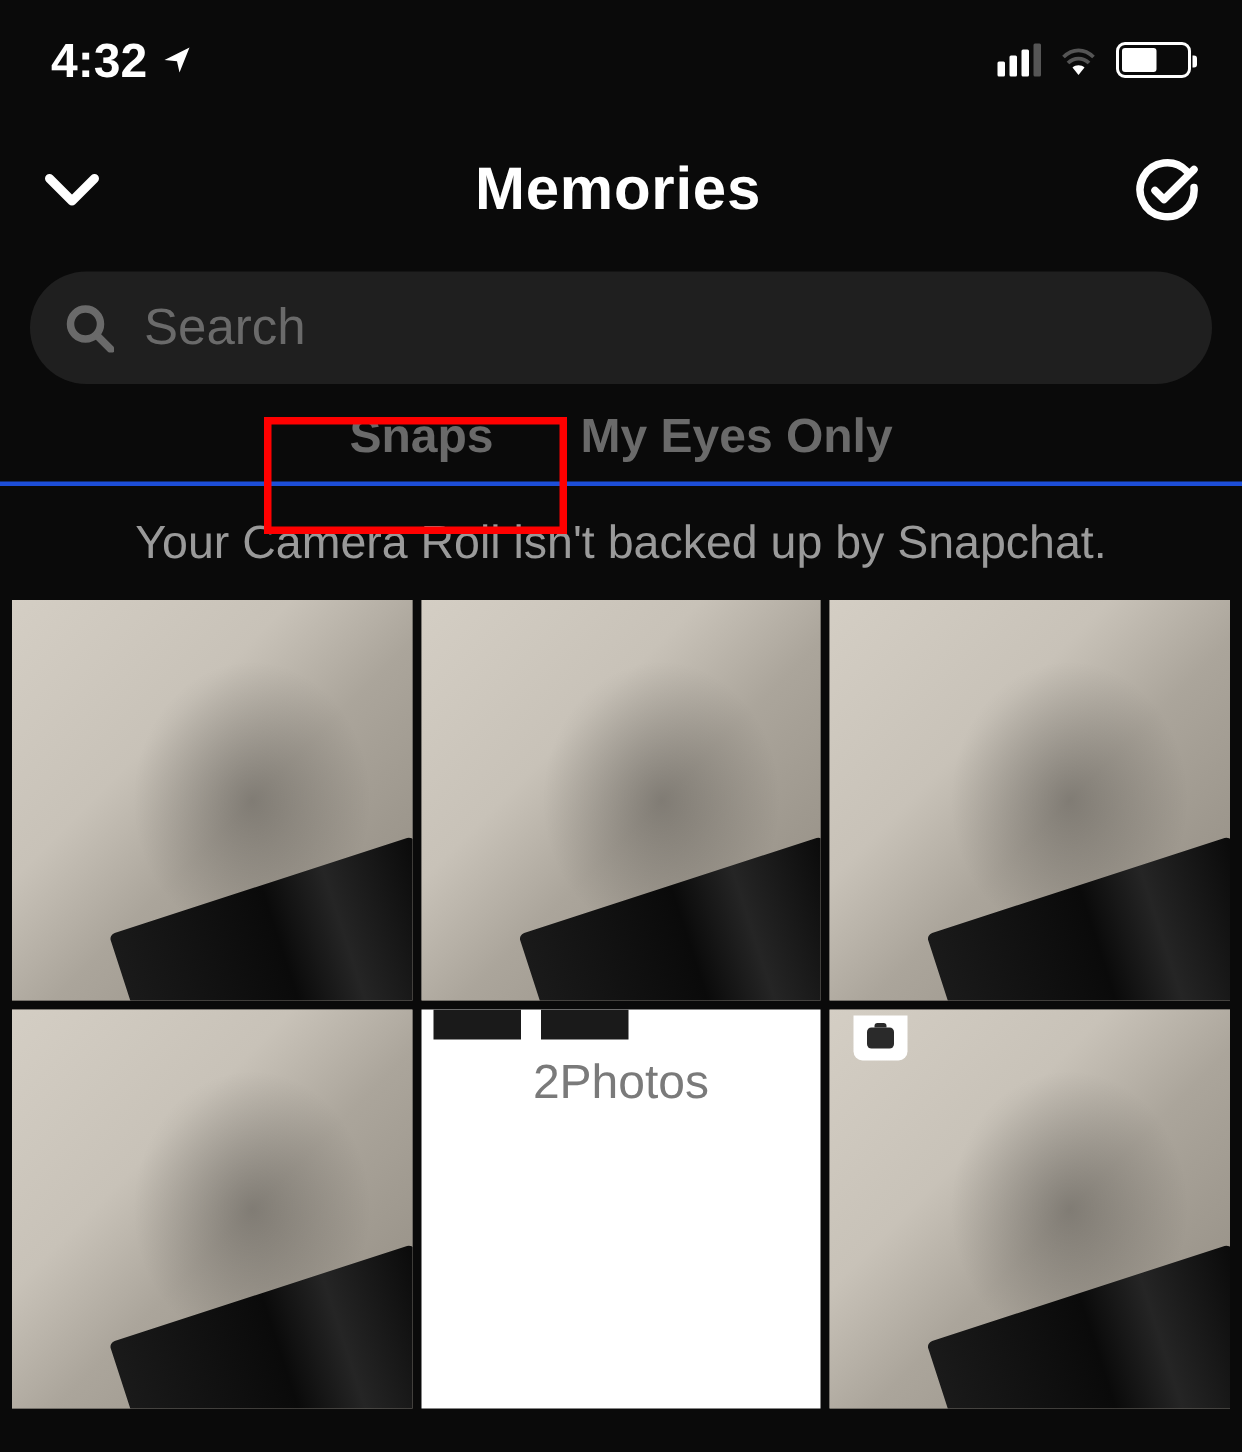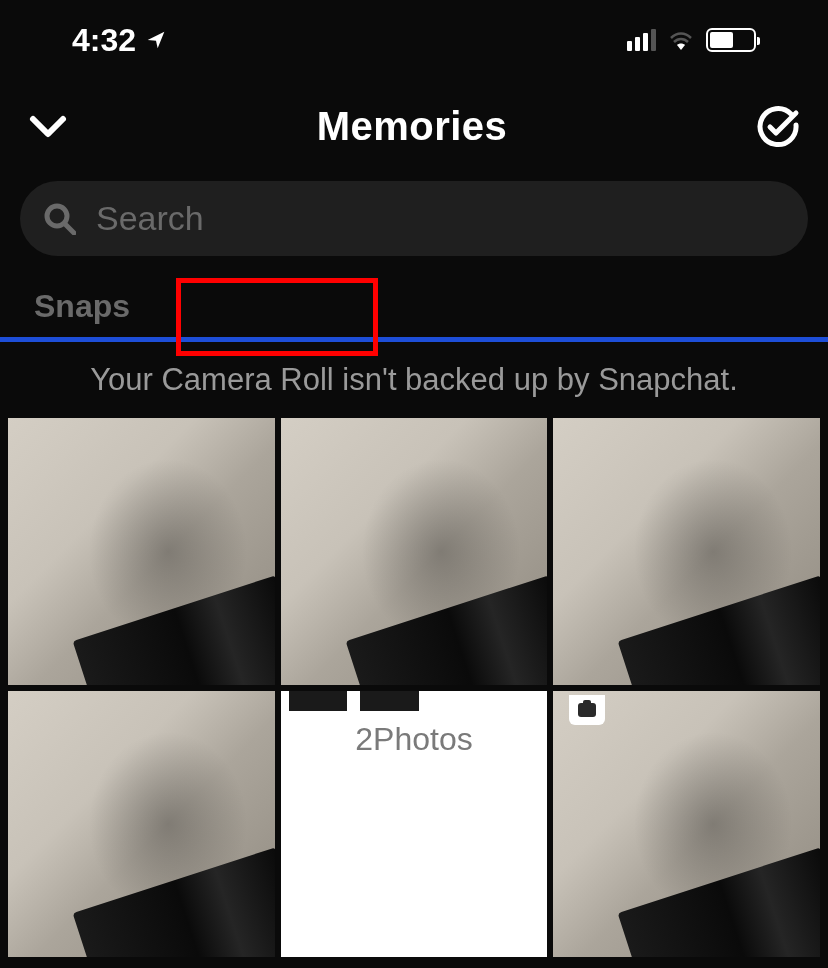--- a/index.html
+++ b/index.html
@@ -13,21 +13,21 @@
       background: #0a0a0a;
       font-family: -apple-system, BlinkMacSystemFont, "Helvetica Neue", sans-serif;
       color: #fff;
       overflow: hidden;
       position: relative;
     }
     .status-bar {
       display: flex;
       justify-content: space-between;
       align-items: center;
-      padding: 0 72px;
+      padding: 0 34px;
       height: 80px;
     }
     .status-left {
       display: flex;
       align-items: center;
       gap: 10px;
       font-size: 32px;
       font-weight: 600;
     }
     .status-right {
@@ -98,21 +98,21 @@
     .page-title {
       font-size: 40px;
       font-weight: 800;
       letter-spacing: 0.5px;
     }
     .check-circle {
       width: 44px;
       height: 44px;
     }
     .search-bar {
-      margin: 8px 20px 20px;
+      margin: 8px 20px 4px;
       background: #1f1f1f;
       border-radius: 40px;
       display: flex;
       align-items: center;
       padding: 18px 24px;
       gap: 20px;
     }
     .search-icon {
       width: 32px;
       height: 32px;
@@ -125,23 +125,24 @@
       color: #888;
       font-size: 34px;
       font-weight: 500;
       flex: 1;
     }
     .search-input::placeholder {
       color: #6a6a6a;
     }
     .tabs {
       display: flex;
-      border-bottom: 5px solid #1d4ed8;
+      border-bottom: 3px solid #1d4ed8;
       padding: 0 30px;
       gap: 50px;
+      justify-content: center;
     }
     .tab {
       font-size: 32px;
       font-weight: 700;
       padding: 12px 4px;
       color: #6a6a6a;
       cursor: pointer;
       position: relative;
     }
     .tab.active {
@@ -295,20 +296,21 @@
 <div class="search-bar">
   <svg class="search-icon" viewBox="0 0 32 32" fill="none">
     <circle cx="13" cy="13" r="10" stroke="#6a6a6a" stroke-width="5"></circle>
     <line x1="21" y1="21" x2="30" y2="30" stroke="#6a6a6a" stroke-width="5" stroke-linecap="round"></line>
   </svg>
   <input class="search-input" placeholder="Search" style="">
 </div>
 
 <div class="tabs">
   <div class="tab">Snaps</div>
+  <div class="tab">My Eyes Only</div>
 </div>
 
 <div class="notice">Your Camera Roll isn't backed up by Snapchat.</div>
 
 <div class="grid">
   <div class="thumb">
     <div class="thumb-surface"></div>
       <div class="thumb-shadow"></div>
       <div class="thumb-dark"></div>
   </div>

